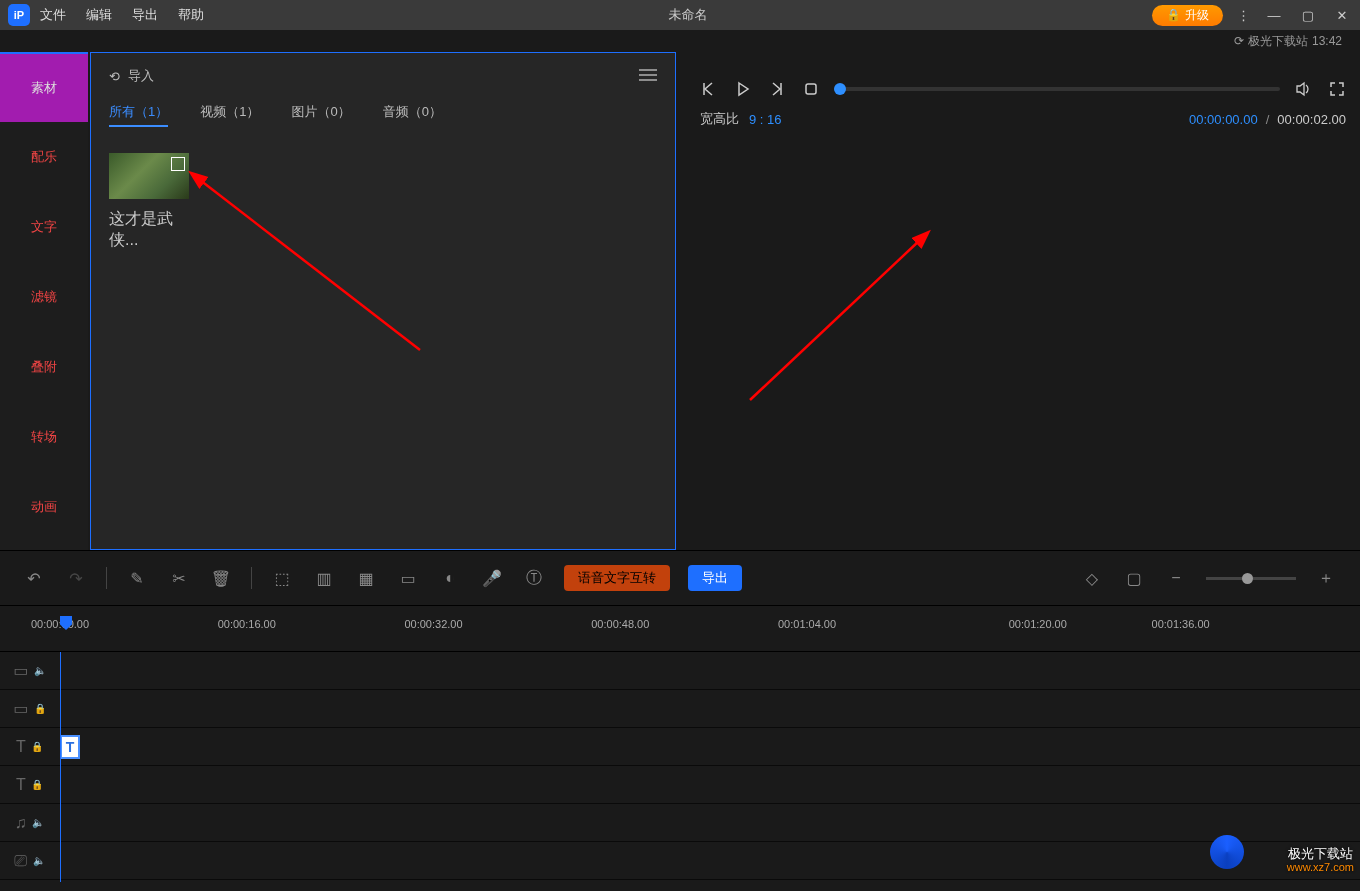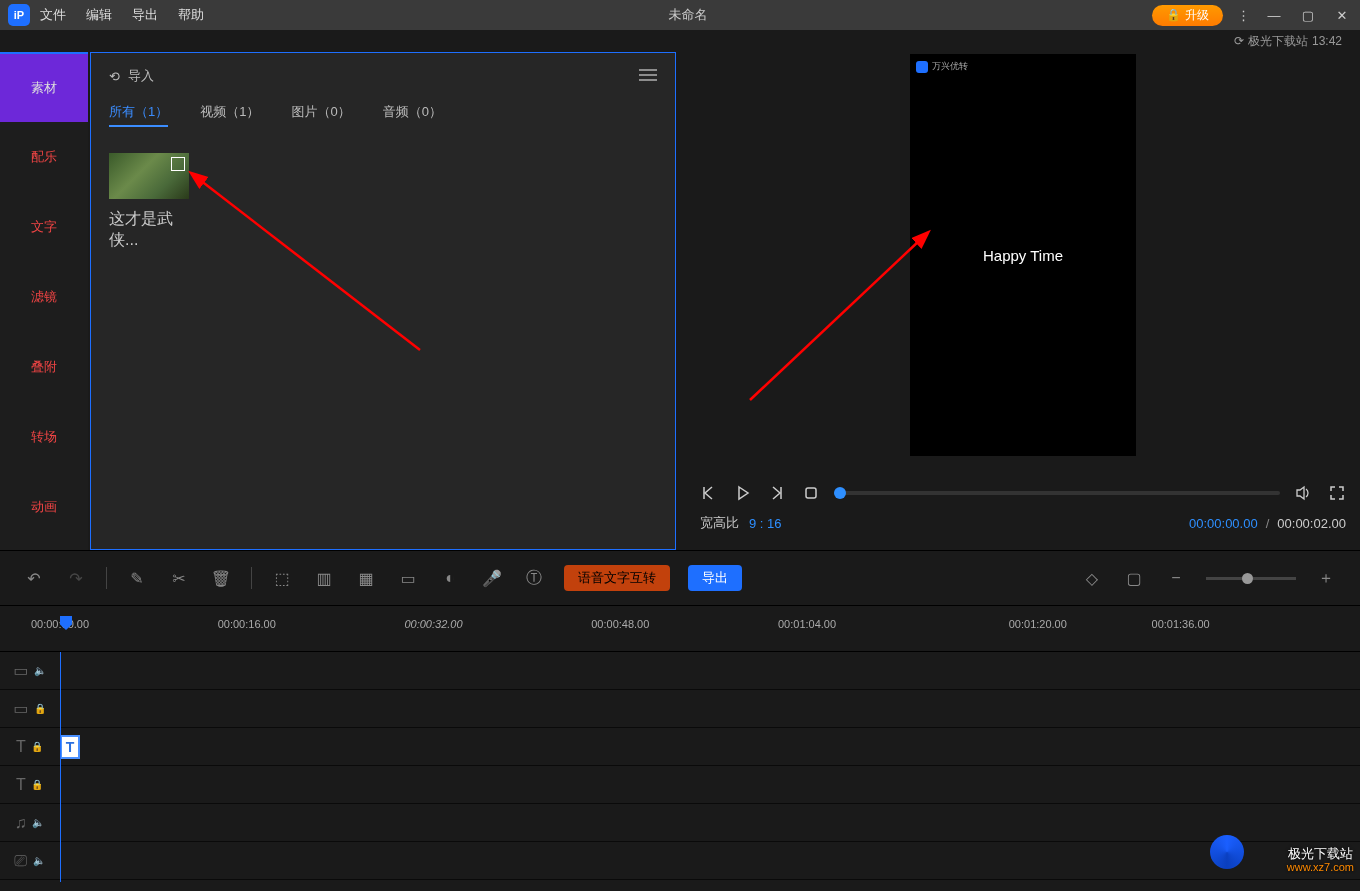--- a/index.html
+++ b/index.html
@@ -15,21 +15,21 @@
 .win-btn { width: 20px; height: 20px; display:flex; align-items:center; justify-content:center; color:#ccc; cursor:pointer; }
 .dots { color:#ccc; cursor:pointer; }
 
 
 .save-row { height: 22px; text-align: right; padding-right: 18px; font-size: 12px; color: #999; display:flex; justify-content:flex-end; align-items:center; gap:4px; }
 
 
 .main { display: flex; height: 498px; }
 .sidebar { width: 88px; background: #1d1d1d; display: flex; flex-direction: column; }
 .sidebar .tab { height: 70px; display: flex; align-items: center; justify-content: center; color: #ef4444; font-size: 13px; cursor: pointer; }
-.sidebar .tab.active { background: #6d28d9; color: #ddd; border-top: 2px solid #1e6fff; }
+.sidebar .tab.active { background: #a21caf; color: #ddd; border-top: 2px solid #1e6fff; }
 
 .asset-panel { width: 586px; background: #262626; border: 1px solid #1e6fff; position: relative; padding: 14px 18px; margin-right: 10px; margin-left: 2px; }
 .asset-top { display: flex; align-items: center; gap: 14px; color:#bbb; font-size:13px; }
 .asset-top .import { display:flex; align-items:center; gap:8px; cursor:pointer; }
 .asset-top .spacer { flex:1; }
 .list-view-icon { cursor:pointer; }
 .asset-tabs { display:flex; gap: 32px; margin-top: 18px; font-size: 13px; }
 .asset-tabs .atab { color:#bbb; cursor:pointer; padding-bottom:4px; }
 .asset-tabs .atab.active { color:#3b8dff; border-bottom: 2px solid #3b8dff; }
 
@@ -156,27 +156,20 @@
     </div>
     <div class="thumb-grid">
       <div class="thumb">
         <div class="img"></div>
         <div class="caption">这才是武侠...</div>
       </div>
     </div>
   </div>
 
   <div class="preview-panel">
-    <div class="preview-video">
-      <div class="logo-badge">
-        <div class="lg"></div>
-        <span>万兴优转</span>
-      </div>
-      <span>Happy Time</span>
-    </div>
     <div class="preview-controls">
       <div class="pc-btn">
           <svg width="18" height="18" viewBox="0 0 18 18">
             <path d="M12 3 L5 9 L12 15" fill="none" stroke="#ccc" stroke-width="1.5"></path>
             <line x1="4" y1="3" x2="4" y2="15" stroke="#ccc" stroke-width="1.5"></line>
           </svg>
         </div>
       <div class="pc-btn">
           <svg width="18" height="18" viewBox="0 0 18 18">
             <path d="M5 3 L14 9 L5 15 Z" fill="none" stroke="#ccc" stroke-width="1.5"></path>
@@ -242,21 +235,21 @@
   <div class="zoom-slider">
       <div class="knob"></div>
     </div>
   <div class="tool-icon">＋</div>
 </div>
 
 <div class="ruler">
   <div id="ruler-labels">
       <div class="label" style="left: 60px;">00:00:00.00</div>
       <div class="label" style="left: 246.765px;">00:00:16.00</div>
-      <div class="label" style="left: 433.529px; font-style: italic;">00:00:32.00</div>
+      <div class="label" style="left: 433.529px;">00:00:32.00</div>
       <div class="label" style="left: 620.294px;">00:00:48.00</div>
       <div class="label" style="left: 807.059px;">00:01:04.00</div>
       <div class="label" style="left: 993.824px; margin-left: 44px;">00:01:20.00</div>
       <div class="label" style="left: 1180.59px;">00:01:36.00</div>
     </div>
   <div class="playhead">
     <div class="head"></div>
   </div>
 </div>
 

